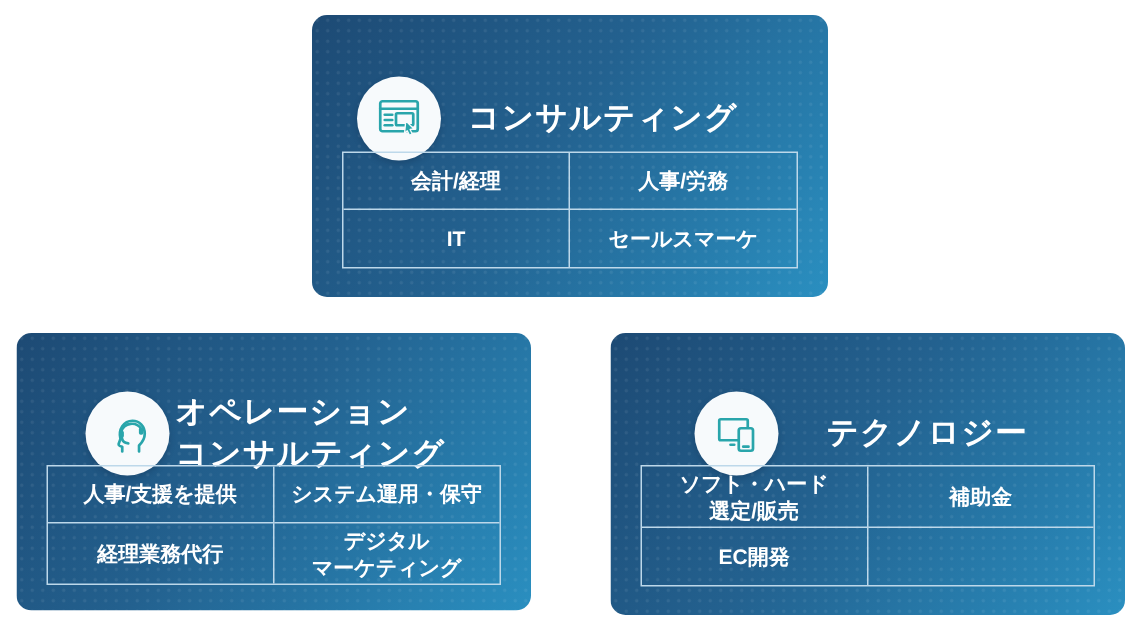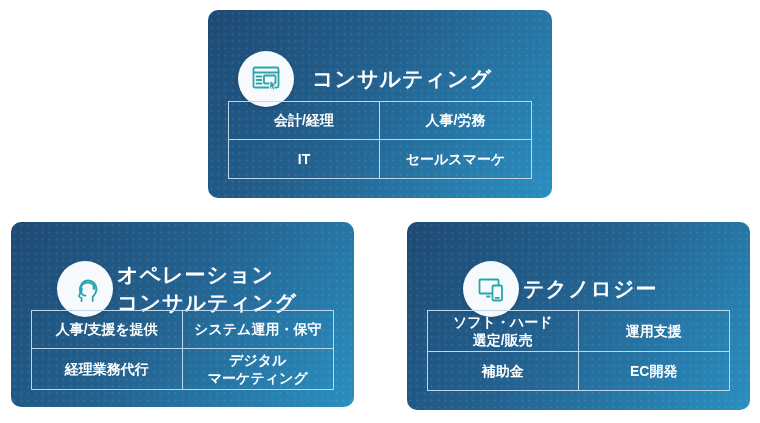--- a/index.html
+++ b/index.html
@@ -15,21 +15,21 @@
     background-size:7px 7px,100% 100%;
     color:#ffffff;
   }
   .card-top{left:208px;top:10px;width:344px;height:188px;}
   .card-left{left:11px;top:222px;width:343px;height:185px;}
   .card-right{left:407px;top:222px;width:343px;height:188px;}
 
   .card-header{display:flex;align-items:center;margin-top:21px;}
   .card-top  .card-header{padding:20px 20px 0 30px;gap:18px;}
   .card-left .card-header{padding:18px 16px 0 46px;gap:4px;}
-  .card-right.card .card-header{padding:18px 16px 0 56px;gap:4px;}
+  .card-right.card .card-header{padding:18px 16px 0 56px;gap:32px;}
 
   .icon-circle{
     width:56px;height:56px;border-radius:50%;background:#f7fafc;flex:0 0 auto;
     display:flex;align-items:center;justify-content:center;
     box-shadow:0 2px 4px rgba(10,30,60,.25);
   }
   .icon-circle svg{display:block;}
   .card-title{
     margin:0;font-size:21px;font-weight:bold;letter-spacing:1px;
     line-height:1.35;white-space:pre-line;
@@ -117,20 +117,19 @@
           <line x1="12" y1="23.5" x2="14.5" y2="23.5"></line>
           <rect x="17.5" y="12.5" width="9.5" height="15" rx="1.5" fill="#f7fafc"></rect>
           <line x1="20.5" y1="24.8" x2="24" y2="24.8"></line>
         </svg>
       </span>
       <h2 class="card-title">テクノロジー</h2>
     </div>
     <div class="svc-table">
       <div class="svc-cell">ソフト・ハード
 選定/販売</div>
-      <div class="svc-cell">運用支援</div>
       <div class="svc-cell">補助金</div>
       <div class="svc-cell">EC開発</div>
     </div>
   </section>
 
 
 </div>
 
 </body></html>

